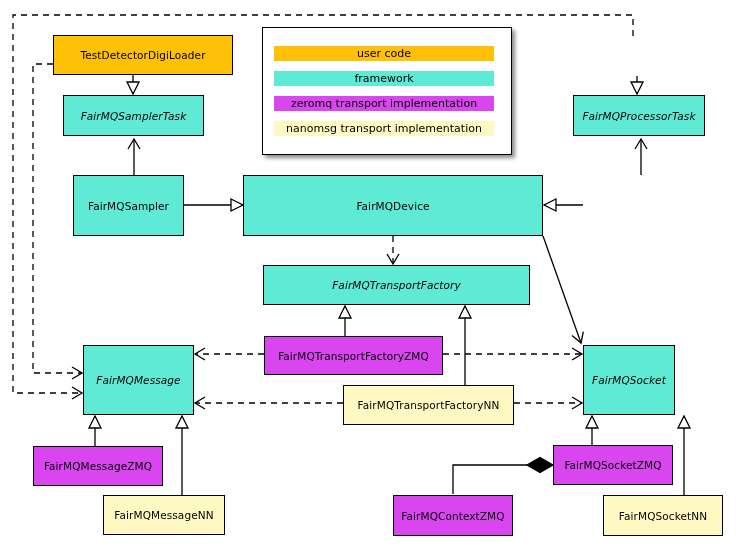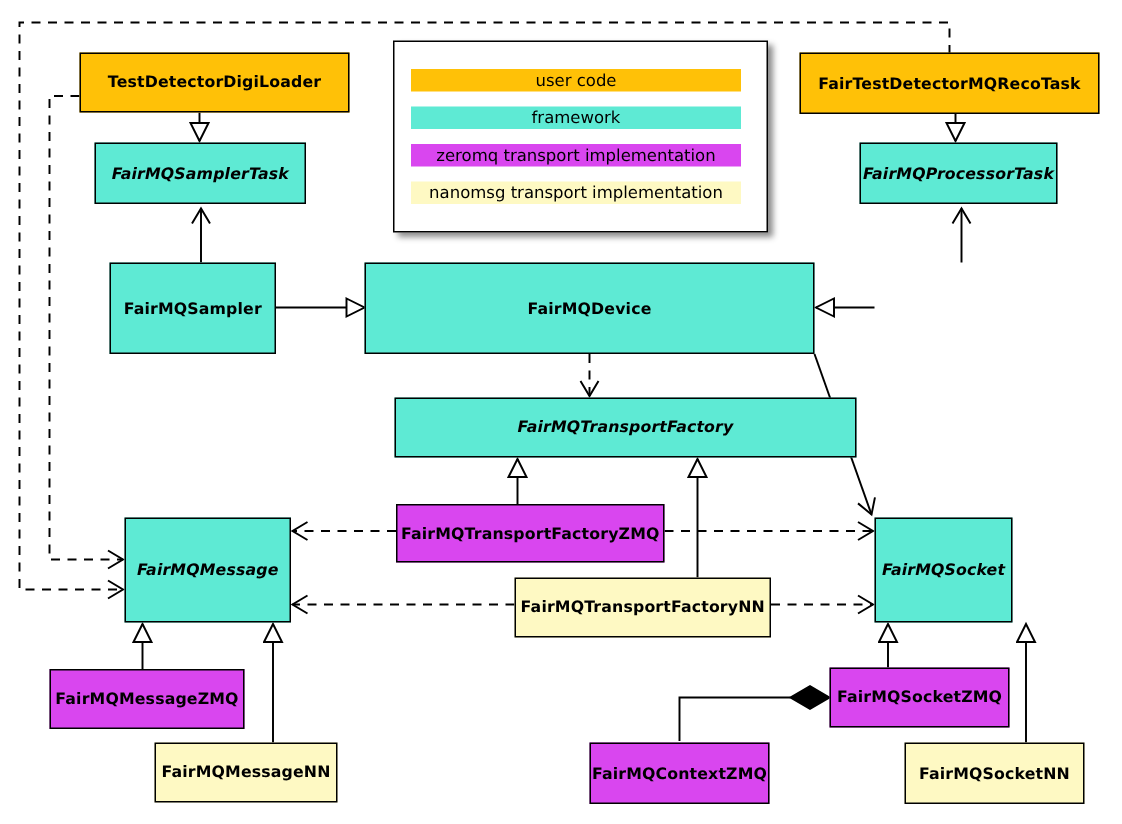--- a/index.html
+++ b/index.html
@@ -4,21 +4,21 @@
 <style>
   html,body { margin:0; padding:0; background:#fff; }
   .stage {
     position:relative; width:748px; height:549px; background:#ffffff;
     font-family:"DejaVu Sans","Liberation Sans",sans-serif; overflow:hidden;
   }
   svg.wires { position:absolute; left:0; top:0; z-index:1; }
   .node {
     position:absolute; z-index:2; box-sizing:border-box;
     border:1.5px solid #000; display:flex; align-items:center; justify-content:center;
-    font-weight:bold; font-size:10.5px; color:#000; text-align:center;
+    font-weight:normal; font-size:10.5px; color:#000; text-align:center;
     white-space:nowrap; letter-spacing:0.1px;
   }
   .abstract { font-style:italic; }
   .user      { background:#FFC107; }
   .framework { background:#5eead4; }
   .zeromq    { background:#d946ef; }
   .nanomsg   { background:#fef9c3; }
   .legend {
     position:absolute; z-index:2; box-sizing:border-box;
     left:262px; top:27px; width:250px; height:128px;
@@ -79,26 +79,25 @@
   </svg>
 
   <div class="legend">
     <div class="legend-bar user">user code</div>
     <div class="legend-bar framework">framework</div>
     <div class="legend-bar zeromq">zeromq transport implementation</div>
     <div class="legend-bar nanomsg">nanomsg transport implementation</div>
   </div>
 
   <div class="node user" style="left:53px;top:35px;width:180px;height:40px">TestDetectorDigiLoader</div>
-  <div class="node user" style="left:533px;top:35px;width:200px;height:41px">FairTestDetectorMQRecoTask</div>
   <div class="node framework abstract" style="left:573px;top:95px;width:132px;height:41px">FairMQProcessorTask</div>
   <div class="node framework abstract" style="left:63px;top:95px;width:141px;height:41px">FairMQSamplerTask</div>
   <div class="node framework" style="left:73px;top:175px;width:111px;height:61px">FairMQSampler</div>
   <div class="node framework" style="left:243px;top:175px;width:300px;height:61px">FairMQDevice</div>
-  <div class="node framework abstract" style="left:263px;top:265px;width:308px;height:40px">FairMQTransportFactory</div>
+  <div class="node framework abstract" style="left:263px;top:265px;width:267px;height:40px">FairMQTransportFactory</div>
   <div class="node zeromq" style="left:264px;top:336px;width:179px;height:39px">FairMQTransportFactoryZMQ</div>
   <div class="node nanomsg" style="left:343px;top:385px;width:171px;height:40px">FairMQTransportFactoryNN</div>
   <div class="node framework abstract" style="left:83px;top:345px;width:111px;height:70px">FairMQMessage</div>
   <div class="node framework abstract" style="left:583px;top:345px;width:92px;height:70px">FairMQSocket</div>
   <div class="node zeromq" style="left:33px;top:446px;width:130px;height:40px">FairMQMessageZMQ</div>
   <div class="node nanomsg" style="left:103px;top:495px;width:122px;height:40px">FairMQMessageNN</div>
   <div class="node zeromq" style="left:553px;top:445px;width:120px;height:40px">FairMQSocketZMQ</div>
   <div class="node nanomsg" style="left:603px;top:495px;width:120px;height:41px">FairMQSocketNN</div>
   <div class="node zeromq" style="left:393px;top:495px;width:120px;height:41px">FairMQContextZMQ</div>
 

